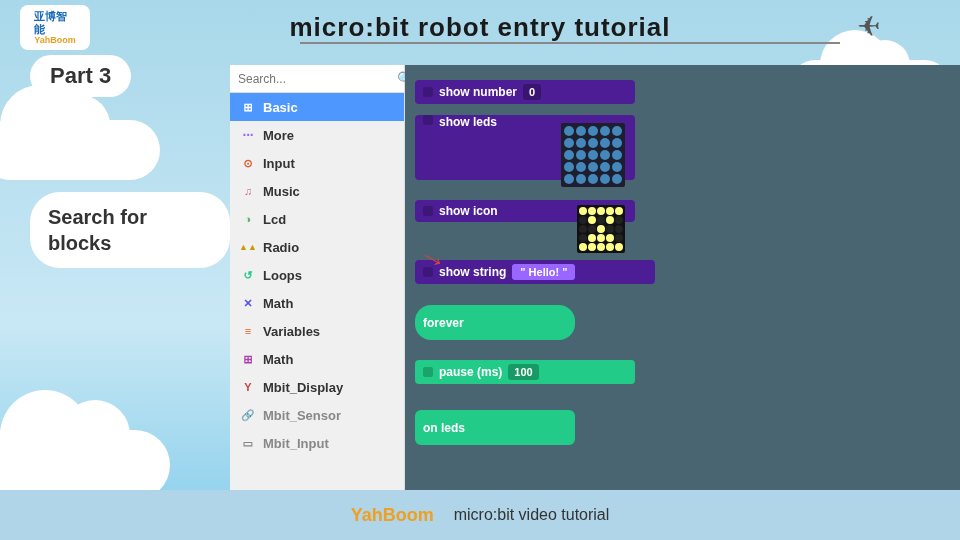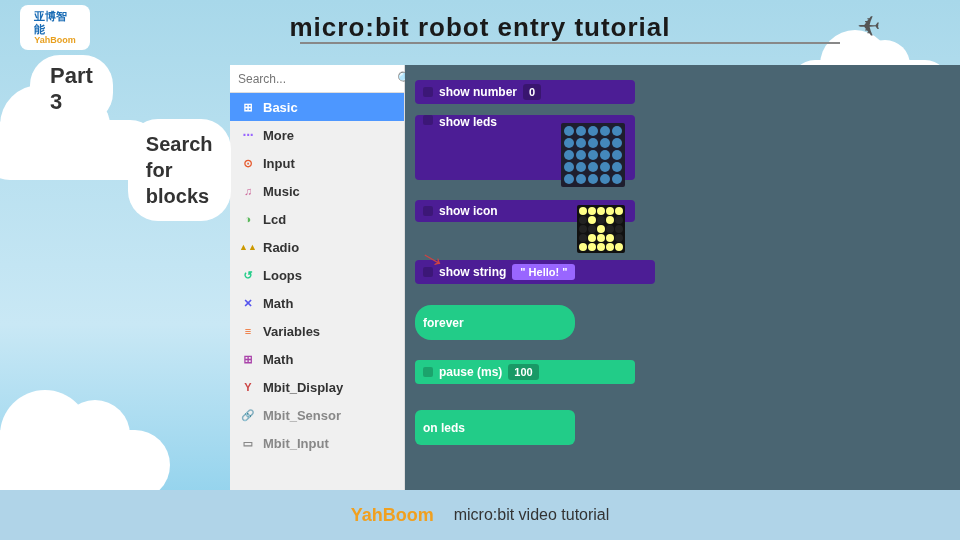--- a/index.html
+++ b/index.html
@@ -157,21 +157,21 @@
       background: #888;
     }
 
     
     .left-panel {
       position: absolute;
       top: 55px;
       left: 30px;
       width: 200px;
       display: flex;
-      flex-direction: row;
+      flex-direction: column;
       gap: 15px;
       z-index: 10;
     }
 
     .part-label {
       background: white;
       border-radius: 30px;
       padding: 8px 20px;
       font-size: 22px;
       font-weight: bold;
@@ -181,21 +181,21 @@
     }
 
     .search-label {
       background: white;
       border-radius: 30px;
       padding: 12px 18px;
       font-size: 20px;
       font-weight: bold;
       color: #333;
       line-height: 1.3;
-      margin-top: 64px;
+      margin-top: 80px;
     }
 
     
     .editor-area {
       position: absolute;
       top: 65px;
       left: 230px;
       right: 0;
       bottom: 50px;
       display: flex;

